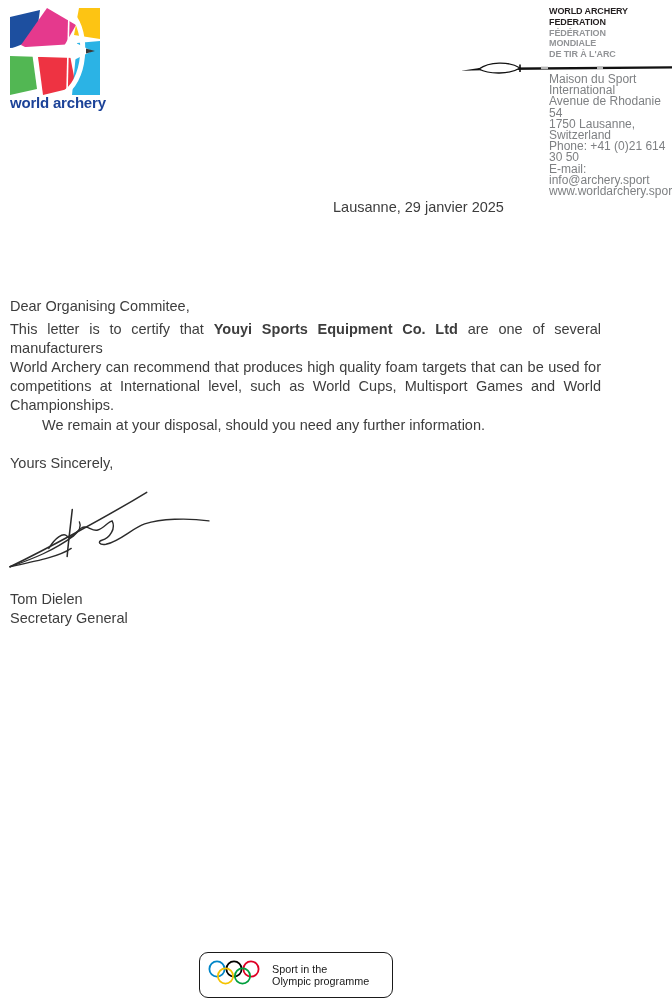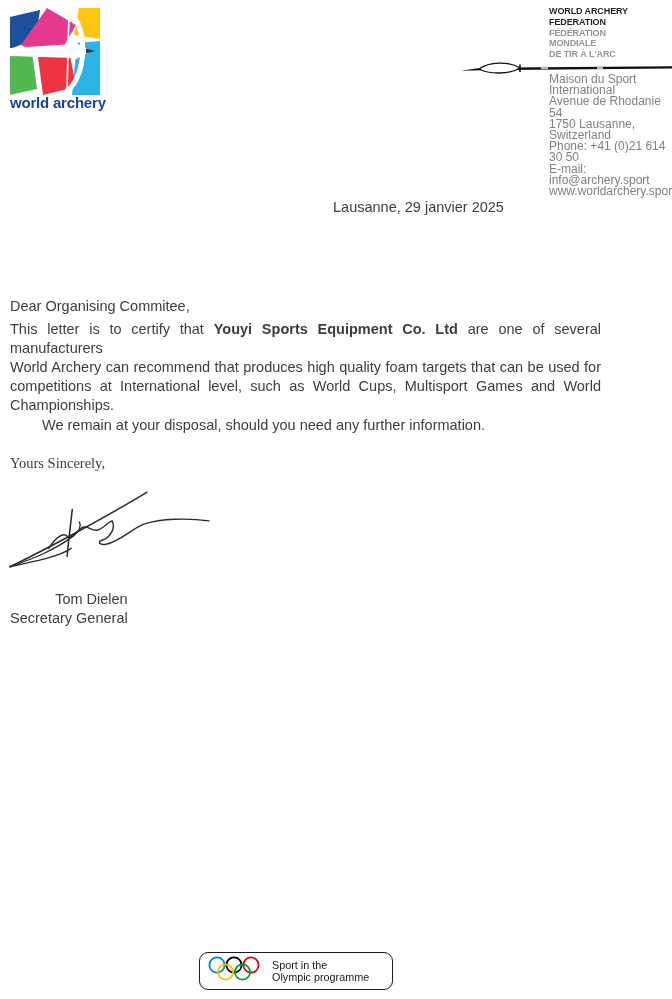--- a/index.html
+++ b/index.html
@@ -37,28 +37,28 @@
 
   
   .date-line { position: absolute; left: 333px; top: 199px; font-size: 14.5px; }
   .salutation { position: absolute; left: 10px; top: 298px; font-size: 14.5px; }
   .paragraph {
     position: absolute; left: 10px; top: 320px; width: 591px;
     font-size: 14.5px; line-height: 19px;
   }
   .jline { text-align: justify; text-align-last: justify; }
   .para2 { position: absolute; left: 10px; top: 417px; font-size: 14.5px; margin-left: 32px; }
-  .closing { position: absolute; left: 10px; top: 455px; font-size: 14.5px; font-family: Liberation Serif, serif; }
+  .closing { position: absolute; left: 10px; top: 455px; font-size: 14.5px; }
   .signature { position: absolute; left: 8px; top: 487px; }
-  .signer { position: absolute; left: 10px; top: 590px; font-size: 14.5px; line-height: 19px; text-align: right; }
+  .signer { position: absolute; left: 10px; top: 590px; font-size: 14.5px; line-height: 19px; }
 
   
   .badge {
     position: absolute; left: 199px; top: 952px;
-    width: 194px; height: 38px;
+    width: 194px; height: 46px;
     border: 1.6px solid #1a1a1a; border-radius: 9px;
     display: flex; align-items: center;
   }
   .badge .rings { margin-left: 8px; flex: 0 0 auto; }
   .badge .badge-text {
     margin-left: 10px; font-size: 10.8px; line-height: 12px; color: #1a1a1a;
   }
 </style>
 </head>
 <body>

